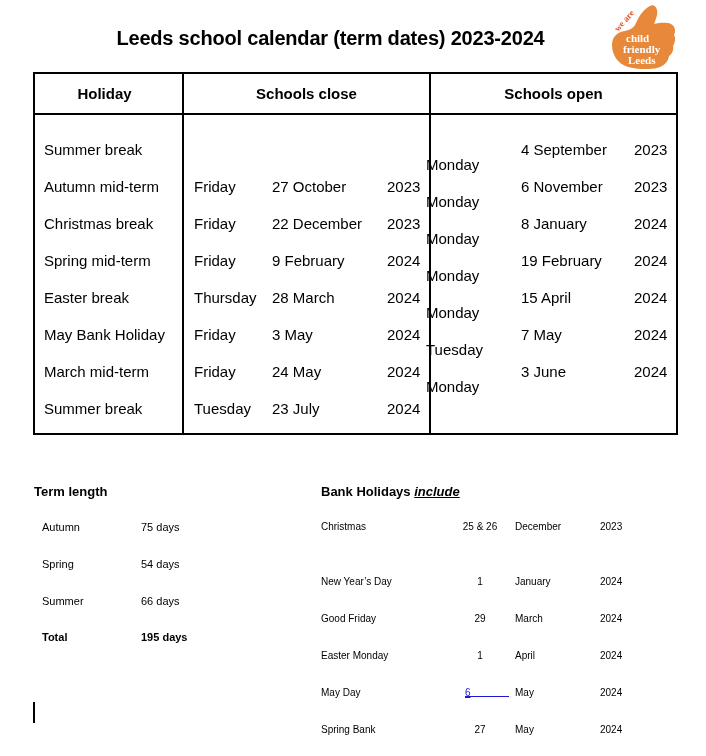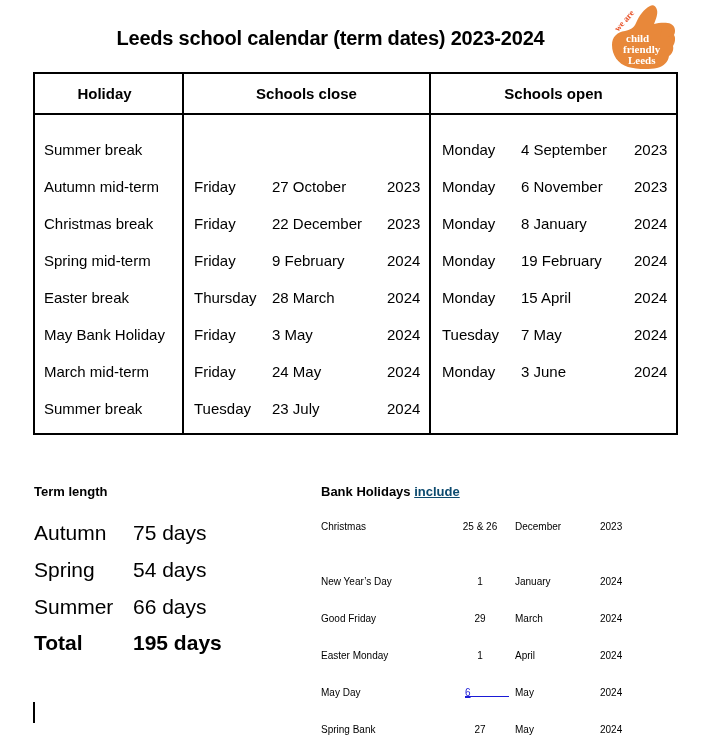--- a/index.html
+++ b/index.html
@@ -48,31 +48,31 @@
 
   .rows{position:absolute;left:0;top:41px;right:0;bottom:0;}
   .row{position:absolute;left:0;right:0;height:37px;}
   .cell{position:absolute;font-size:15px;white-space:nowrap;
         top:50%;transform:translateY(-50%);}
 
   .c-holiday{left:9px;}
   .c-cday{left:159px;}
   .c-cdate{left:237px;}
   .c-cyear{left:352px;}
-  .c-oday{left:407px;}
+  .c-oday{left:391px;margin-top:15px;}
   .c-odate{left:486px;}
   .c-oyear{left:599px;}
 
   
   .sec-title{position:absolute;font-size:13px;font-weight:bold;white-space:nowrap;}
   #term-title{left:34px;top:484px;}
   #bank-title{left:321px;top:484px;}
-  #bank-link{color:#0c4a6e;text-decoration:underline;font-weight:bold;}
-
-  .term-row{position:absolute;left:34px;width:260px;height:20px;font-size:21px;}
+  #bank-link{color:#000000;text-decoration:underline;font-weight:bold;font-style:italic;}
+
+  .term-row{position:absolute;left:42px;width:260px;height:20px;font-size:11px;}
   .term-row .t-lab{position:absolute;left:0;top:0;white-space:nowrap;}
   .term-row .t-val{position:absolute;left:99px;top:0;white-space:nowrap;}
   .term-row.total .t-lab,.term-row.total .t-val{font-weight:bold;}
 
   .bank-row{position:absolute;left:321px;width:380px;height:20px;font-size:10px;}
   .bank-row .b-name{position:absolute;left:0;top:0;white-space:nowrap;}
   .bank-row .b-day{position:absolute;left:123px;top:0;width:72px;text-align:center;white-space:nowrap;}
   .bank-row .b-month{position:absolute;left:194px;top:0;white-space:nowrap;}
   .bank-row .b-year{position:absolute;left:279px;top:0;white-space:nowrap;}
   .bank-row .b-day.linked{

